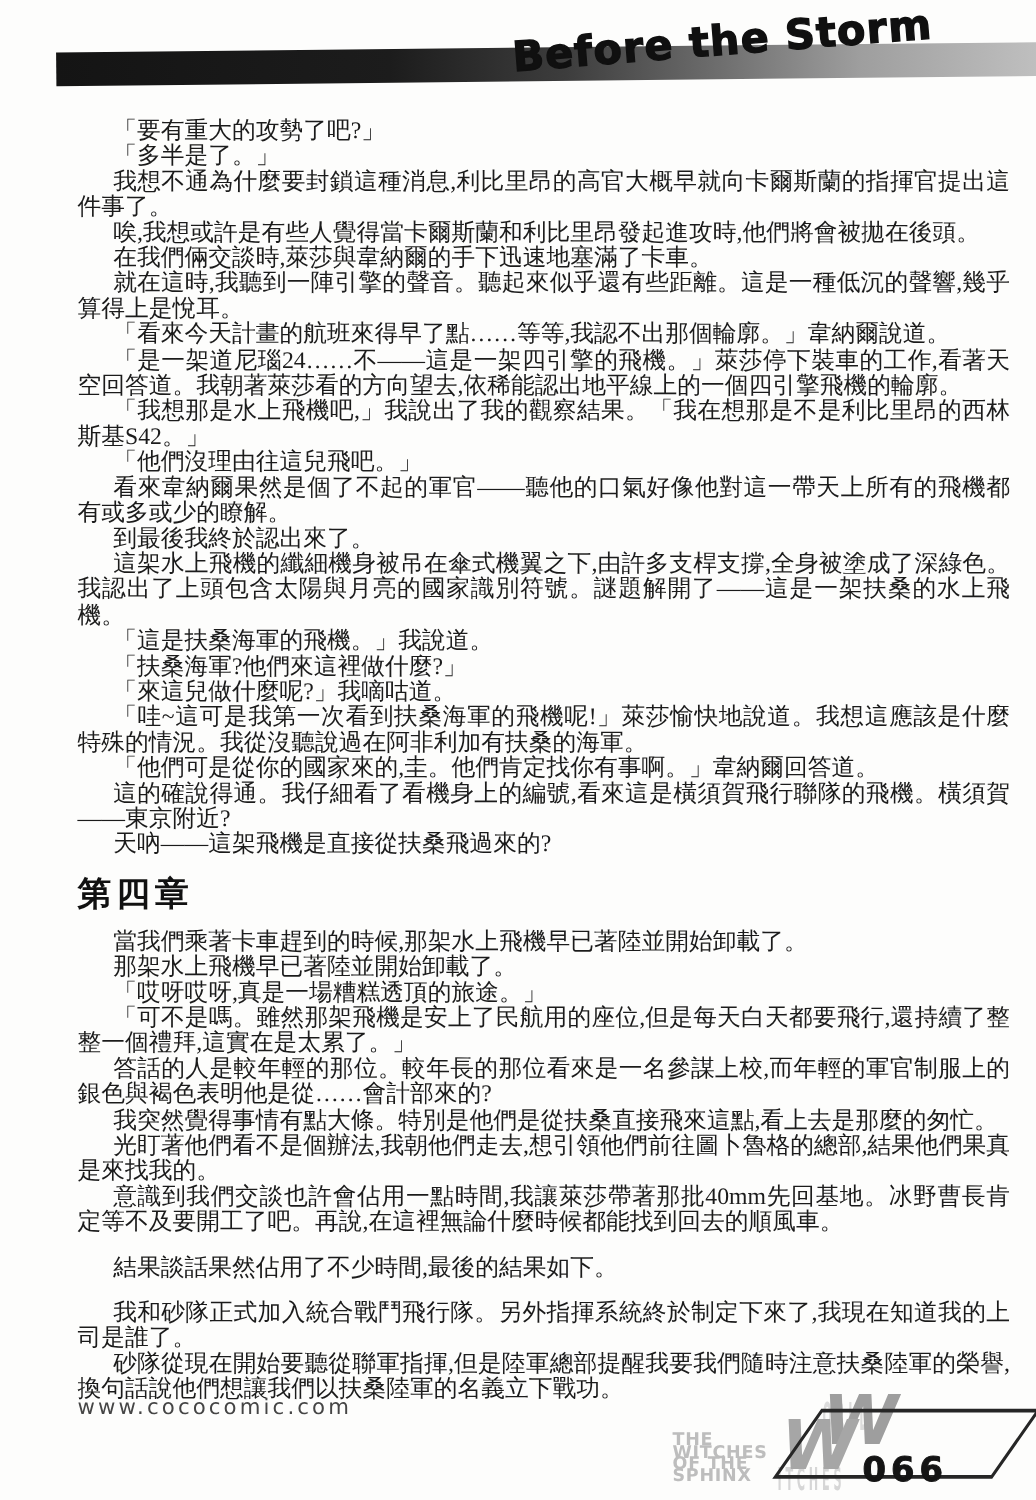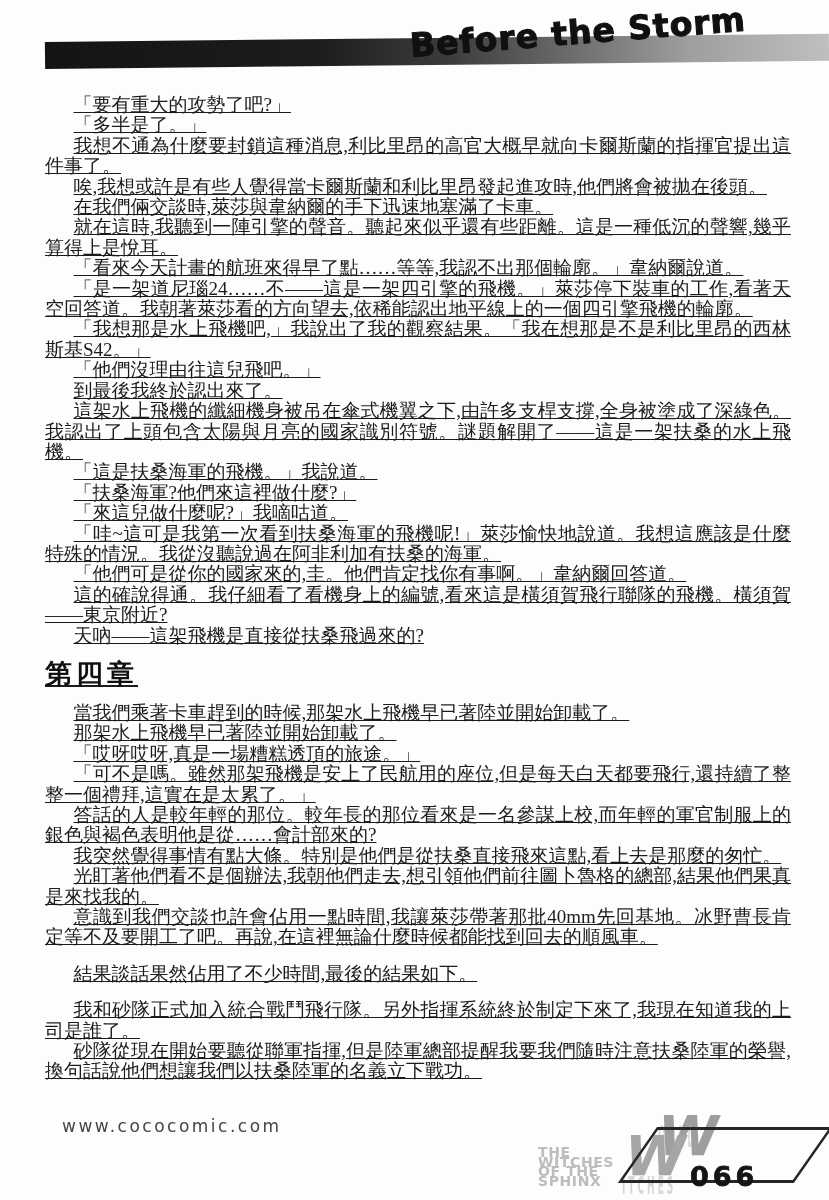--- a/index.html
+++ b/index.html
@@ -26,24 +26,23 @@
     font-weight:bold;font-size:33px;letter-spacing:1px;
     color:#101010;
     -webkit-text-stroke:1.1px #101010;
     transform:rotate(-4.5deg);
     transform-origin:left center;
     white-space:nowrap;
   }
 
   
   .body-text{
-    position:absolute;left:45px;top:95px;width:746px;
+    position:absolute;left:62px;top:95px;width:746px;
     font-size:19px;line-height:20.4px;
     text-align:justify;
-    text-decoration:underline;
   }
   .body-text p{margin:0;text-indent:1.5em;}
   .body-text p.gap-before{margin-top:16px;}
   .chapter{
     display:flex;align-items:baseline;column-gap:16px;
     margin:11px 0 12px 0;
     font-size:27px;line-height:34px;font-weight:bold;
     letter-spacing:4px;color:#111;
     text-indent:0;
   }
@@ -110,20 +109,21 @@
     <p>「要有重大的攻勢了吧?」</p>
         <p>「多半是了。」</p>
         <p>我想不通為什麼要封鎖這種消息,利比里昂的高官大概早就向卡爾斯蘭的指揮官提出這件事了。</p>
         <p>唉,我想或許是有些人覺得當卡爾斯蘭和利比里昂發起進攻時,他們將會被拋在後頭。</p>
         <p>在我們倆交談時,萊莎與韋納爾的手下迅速地塞滿了卡車。</p>
         <p>就在這時,我聽到一陣引擎的聲音。聽起來似乎還有些距離。這是一種低沉的聲響,幾乎算得上是悅耳。</p>
         <p>「看來今天計畫的航班來得早了點……等等,我認不出那個輪廓。」韋納爾說道。</p>
         <p>「是一架道尼瑙24……不——這是一架四引擎的飛機。」萊莎停下裝車的工作,看著天空回答道。我朝著萊莎看的方向望去,依稀能認出地平線上的一個四引擎飛機的輪廓。</p>
         <p>「我想那是水上飛機吧,」我說出了我的觀察結果。「我在想那是不是利比里昂的西林斯基S42。」</p>
         <p>「他們沒理由往這兒飛吧。」</p>
+        <p>看來韋納爾果然是個了不起的軍官——聽他的口氣好像他對這一帶天上所有的飛機都有或多或少的瞭解。</p>
         <p>到最後我終於認出來了。</p>
         <p>這架水上飛機的纖細機身被吊在傘式機翼之下,由許多支桿支撐,全身被塗成了深綠色。我認出了上頭包含太陽與月亮的國家識別符號。謎題解開了——這是一架扶桑的水上飛機。</p>
         <p>「這是扶桑海軍的飛機。」我說道。</p>
         <p>「扶桑海軍?他們來這裡做什麼?」</p>
         <p>「來這兒做什麼呢?」我嘀咕道。</p>
         <p>「哇~這可是我第一次看到扶桑海軍的飛機呢!」萊莎愉快地說道。我想這應該是什麼特殊的情況。我從沒聽說過在阿非利加有扶桑的海軍。</p>
         <p>「他們可是從你的國家來的,圭。他們肯定找你有事啊。」韋納爾回答道。</p>
         <p>這的確說得通。我仔細看了看機身上的編號,看來這是橫須賀飛行聯隊的飛機。橫須賀——東京附近?</p>
         <p>天吶——這架飛機是直接從扶桑飛過來的?</p>
       </div>

